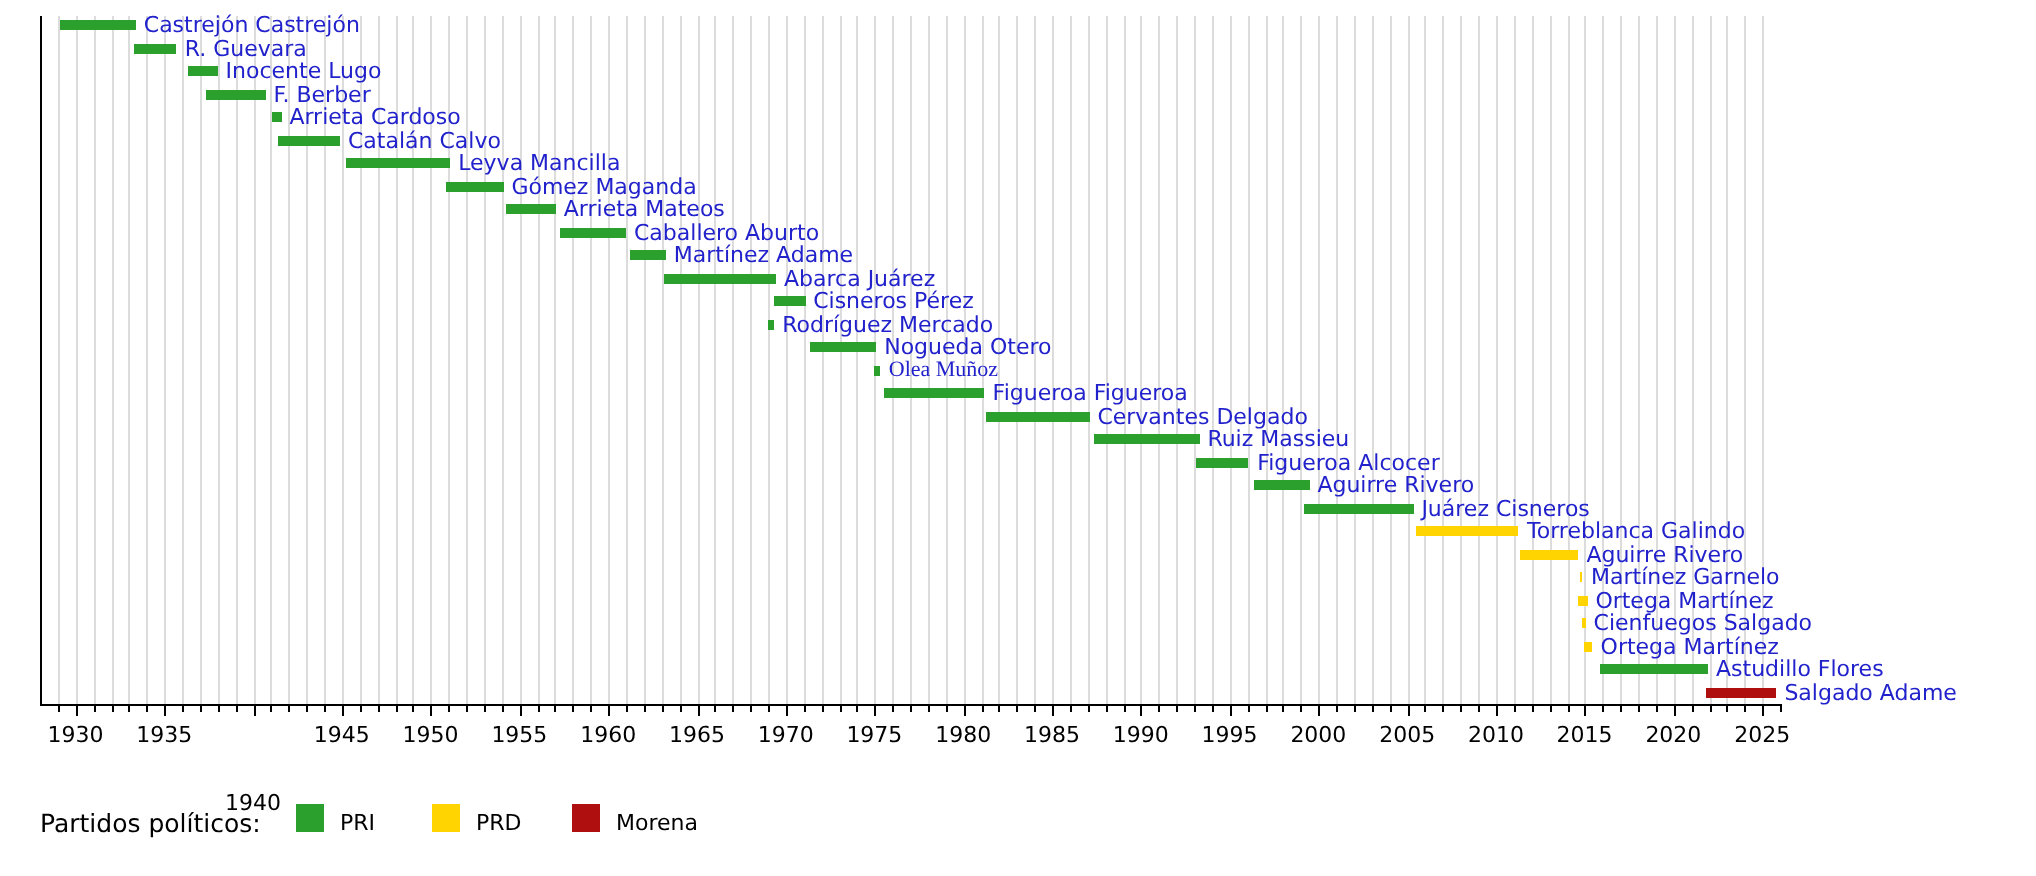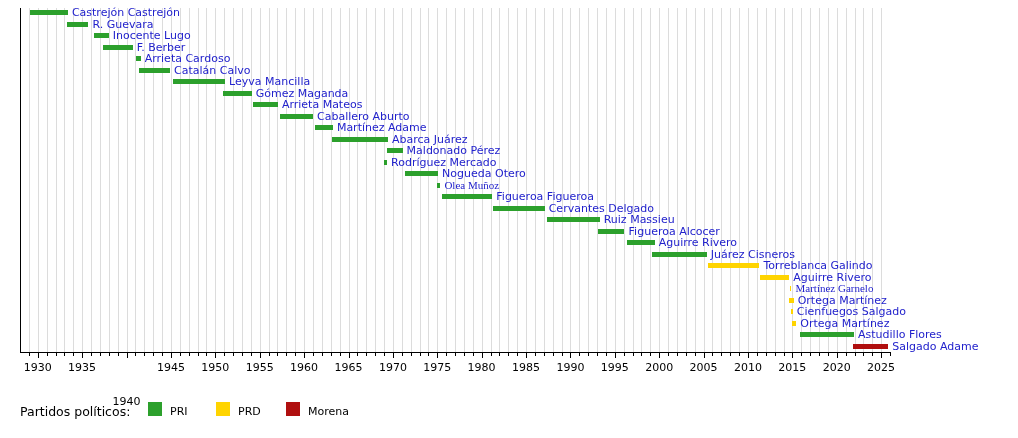--- a/index.html
+++ b/index.html
@@ -150,21 +150,21 @@
       <div class="gov-label" style="left: 255.7px; top: 87.5px; color: rgb(34, 34, 204);">Gómez Maganda</div>
       <div class="gov-bar" style="left: 253px; top: 102px; width: 24.9px; background: rgb(44, 160, 44);"></div>
       <div class="gov-label" style="left: 281.9px; top: 99px; color: rgb(34, 34, 204);">Arrieta Mateos</div>
       <div class="gov-bar" style="left: 280.1px; top: 113.5px; width: 32.8px; background: rgb(44, 160, 44);"></div>
       <div class="gov-label" style="left: 317px; top: 110.5px; color: rgb(34, 34, 204);">Caballero Aburto</div>
       <div class="gov-bar" style="left: 314.7px; top: 125px; width: 18.2px; background: rgb(44, 160, 44);"></div>
       <div class="gov-label" style="left: 336.9px; top: 122px; color: rgb(34, 34, 204);">Martínez Adame</div>
       <div class="gov-bar" style="left: 331.6px; top: 136.5px; width: 56.4px; background: rgb(44, 160, 44);"></div>
       <div class="gov-label" style="left: 392px; top: 133.5px; color: rgb(34, 34, 204);">Abarca Juárez</div>
       <div class="gov-bar" style="left: 386.6px; top: 148px; width: 16px; background: rgb(44, 160, 44);"></div>
-      <div class="gov-label" style="left: 406.6px; top: 145px; color: rgb(34, 34, 204);">Maldonado Pérez</div>
+      <div class="gov-label" style="left: 406.6px; top: 145px; color: rgb(34, 34, 204);">Cisneros Pérez</div>
       <div class="gov-bar" style="left: 384.4px; top: 159.5px; width: 2.7px; background: rgb(44, 160, 44);"></div>
       <div class="gov-label" style="left: 391.1px; top: 156.5px; color: rgb(34, 34, 204);">Rodríguez Mercado</div>
       <div class="gov-bar" style="left: 405.3px; top: 171px; width: 32.8px; background: rgb(44, 160, 44);"></div>
       <div class="gov-label" style="left: 442.1px; top: 168px; color: rgb(34, 34, 204);">Nogueda Otero</div>
       <div class="gov-bar" style="left: 437.2px; top: 182.5px; width: 3.1px; background: rgb(44, 160, 44);"></div>
       <div class="gov-label" style="left: 444.4px; top: 179.5px; color: rgb(34, 34, 204); font-family: Liberation Serif, serif;">Olea Muñoz</div>
       <div class="gov-bar" style="left: 441.7px; top: 194px; width: 50.6px; background: rgb(44, 160, 44);"></div>
       <div class="gov-label" style="left: 496.3px; top: 191px; color: rgb(34, 34, 204);">Figueroa Figueroa</div>
       <div class="gov-bar" style="left: 493.2px; top: 205.5px; width: 51.5px; background: rgb(44, 160, 44);"></div>
       <div class="gov-label" style="left: 548.7px; top: 202.5px; color: rgb(34, 34, 204);">Cervantes Delgado</div>
@@ -174,21 +174,21 @@
       <div class="gov-label" style="left: 628.6px; top: 225.5px; color: rgb(34, 34, 204);">Figueroa Alcocer</div>
       <div class="gov-bar" style="left: 626.8px; top: 240px; width: 28px; background: rgb(44, 160, 44);"></div>
       <div class="gov-label" style="left: 658.7px; top: 237px; color: rgb(34, 34, 204);">Aguirre Rivero</div>
       <div class="gov-bar" style="left: 652.1px; top: 251.5px; width: 54.6px; background: rgb(44, 160, 44);"></div>
       <div class="gov-label" style="left: 710.7px; top: 248.5px; color: rgb(34, 34, 204);">Juárez Cisneros</div>
       <div class="gov-bar" style="left: 707.6px; top: 263px; width: 51.9px; background: rgb(255, 212, 0);"></div>
       <div class="gov-label" style="left: 763.5px; top: 260px; color: rgb(34, 34, 204);">Torreblanca Galindo</div>
       <div class="gov-bar" style="left: 759.5px; top: 274.5px; width: 29.7px; background: rgb(255, 212, 0);"></div>
       <div class="gov-label" style="left: 793.2px; top: 271.5px; color: rgb(34, 34, 204);">Aguirre Rivero</div>
       <div class="gov-bar" style="left: 789.7px; top: 286px; width: 1.8px; background: rgb(255, 212, 0);"></div>
-      <div class="gov-label" style="left: 795.5px; top: 283px; color: rgb(34, 34, 204); font-family: Liberation Serif, serif;">Martínez Garnelo</div>
+      <div class="gov-label" style="left: 795.5px; top: 283px; color: rgb(34, 34, 204);">Martínez Garnelo</div>
       <div class="gov-bar" style="left: 789.2px; top: 297.5px; width: 4.4px; background: rgb(255, 212, 0);"></div>
       <div class="gov-label" style="left: 797.7px; top: 294.5px; color: rgb(34, 34, 204);">Ortega Martínez</div>
       <div class="gov-bar" style="left: 791px; top: 309px; width: 1.8px; background: rgb(255, 212, 0);"></div>
       <div class="gov-label" style="left: 796.8px; top: 306px; color: rgb(34, 34, 204);">Cienfuegos Salgado</div>
       <div class="gov-bar" style="left: 791.9px; top: 320.5px; width: 4.4px; background: rgb(255, 212, 0);"></div>
       <div class="gov-label" style="left: 800.3px; top: 317.5px; color: rgb(34, 34, 204);">Ortega Martínez</div>
       <div class="gov-bar" style="left: 799.9px; top: 332px; width: 54.2px; background: rgb(44, 160, 44);"></div>
       <div class="gov-label" style="left: 858px; top: 329px; color: rgb(34, 34, 204);">Astudillo Flores</div>
       <div class="gov-bar" style="left: 853.2px; top: 343.5px; width: 35.1px; background: rgb(176, 15, 15);"></div>
       <div class="gov-label" style="left: 892.2px; top: 340.5px; color: rgb(34, 34, 204);">Salgado Adame</div>

